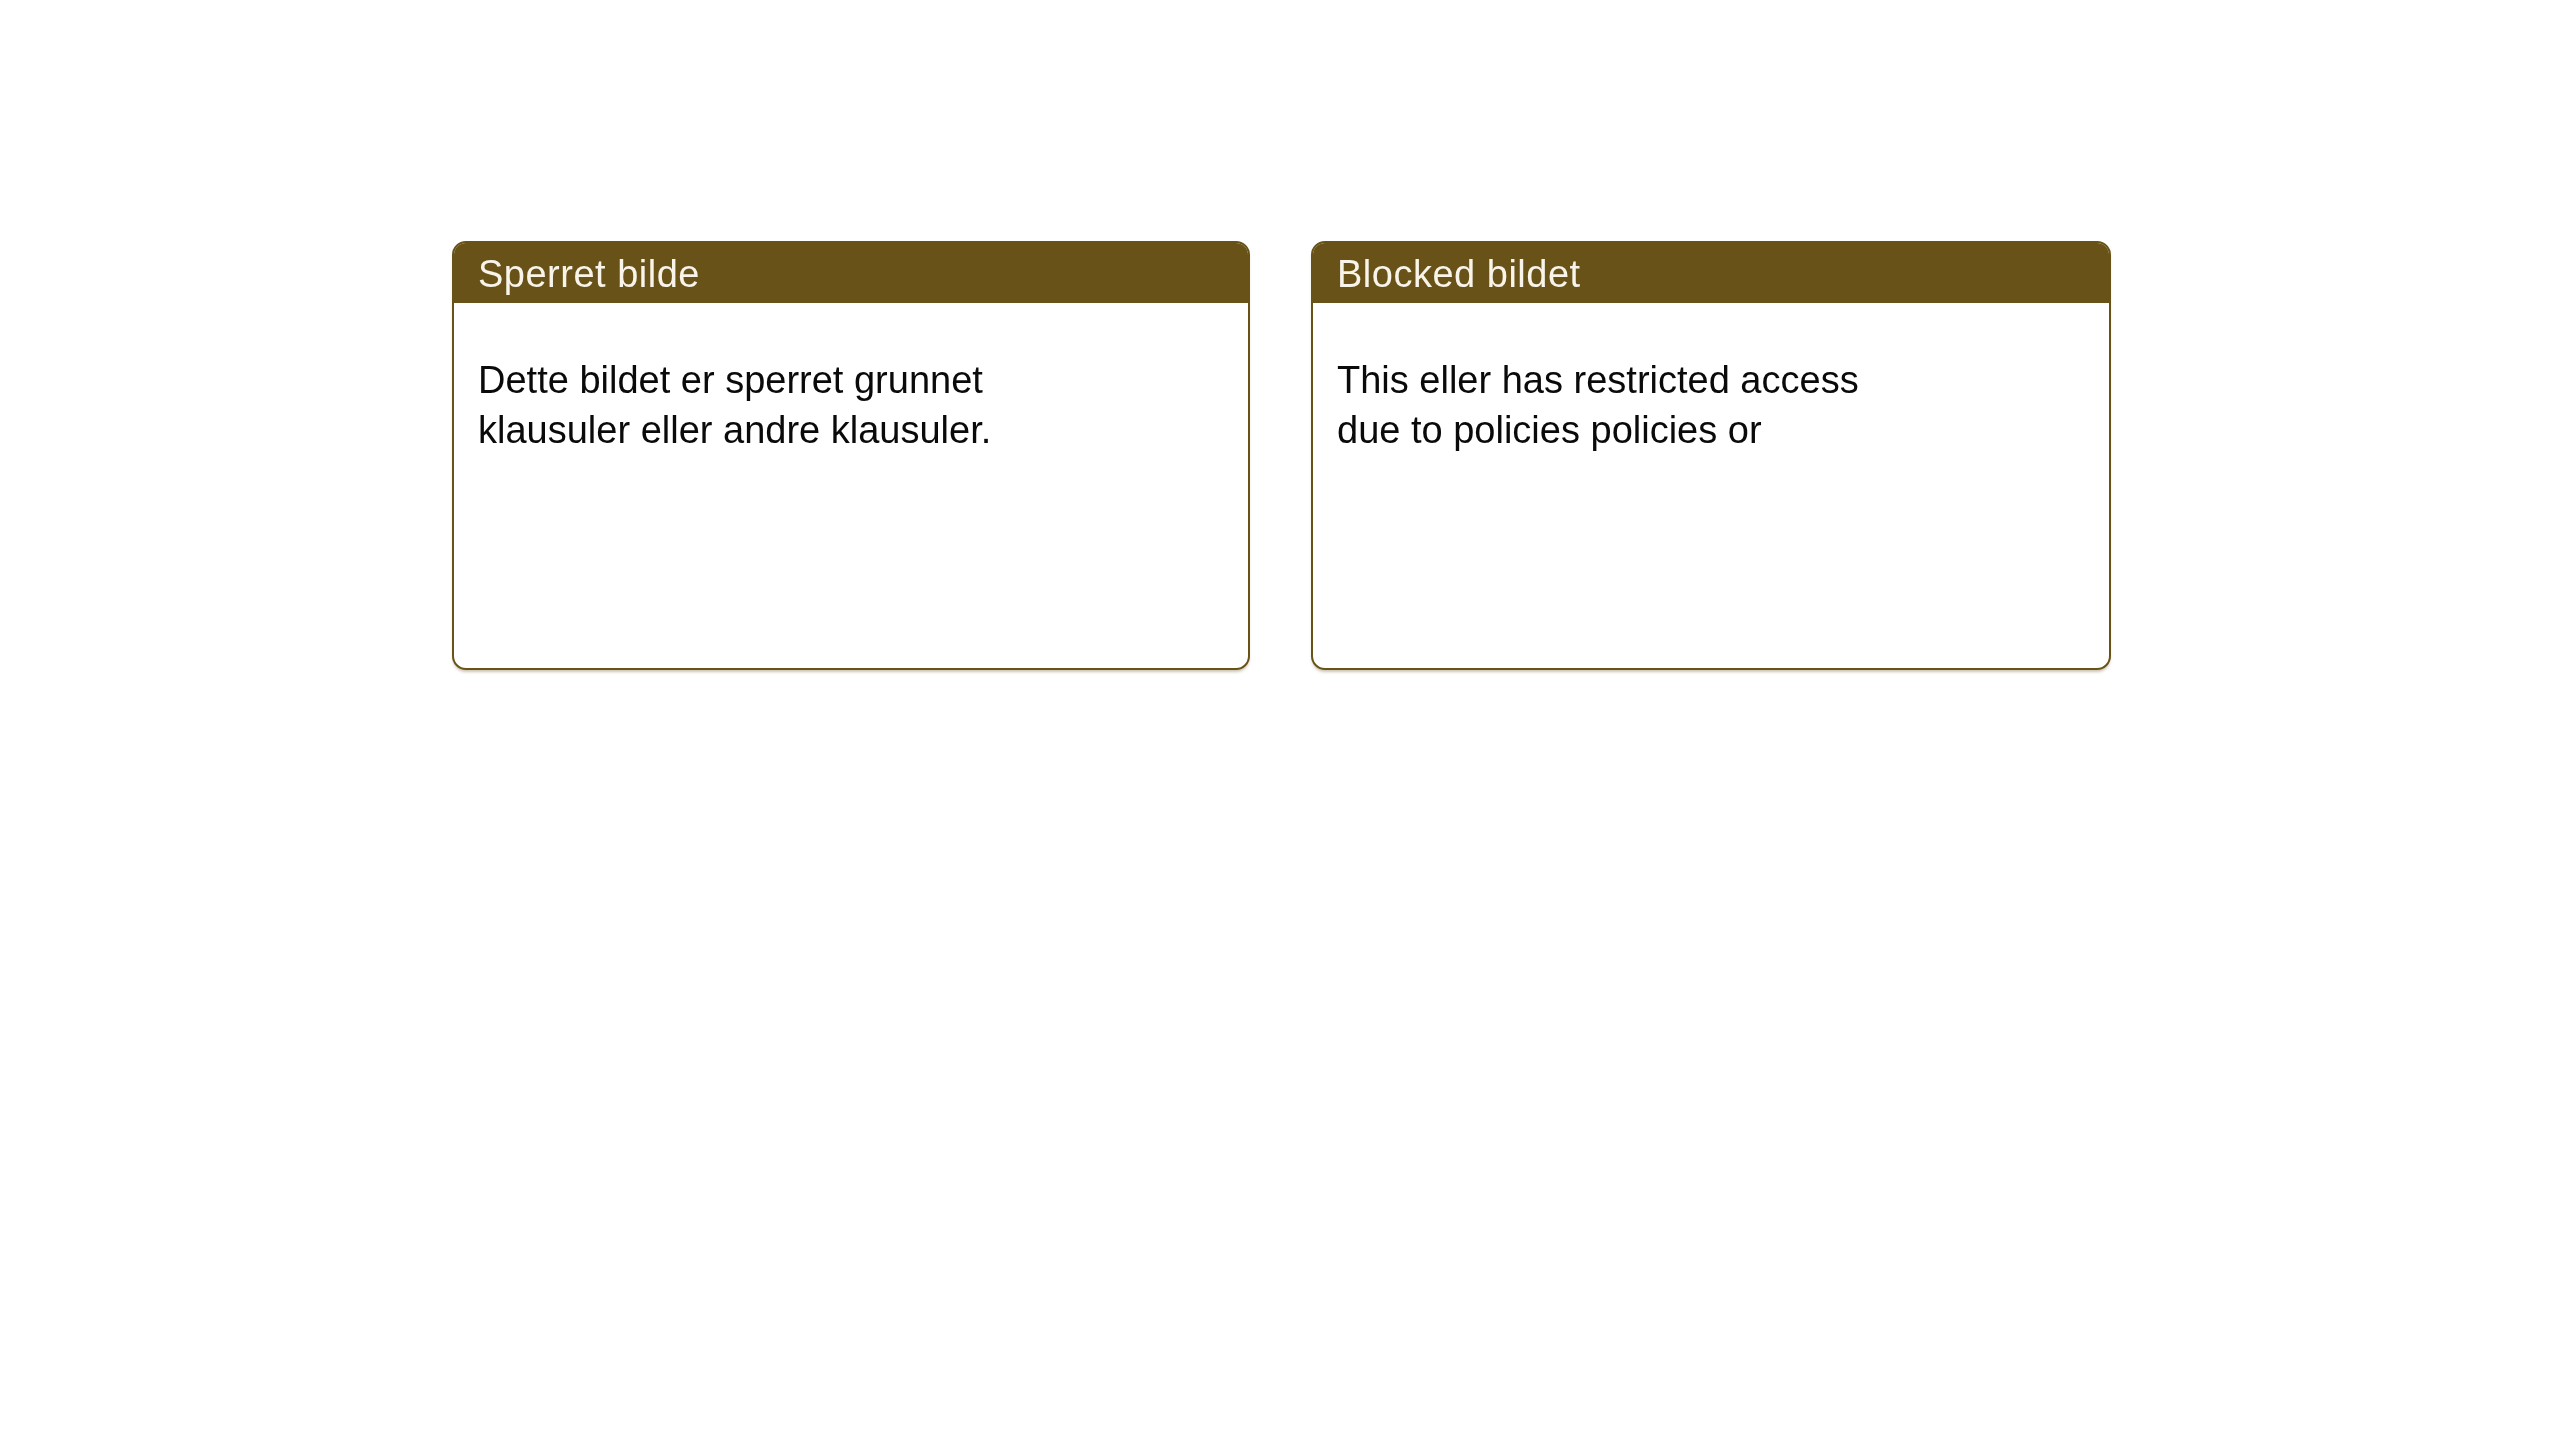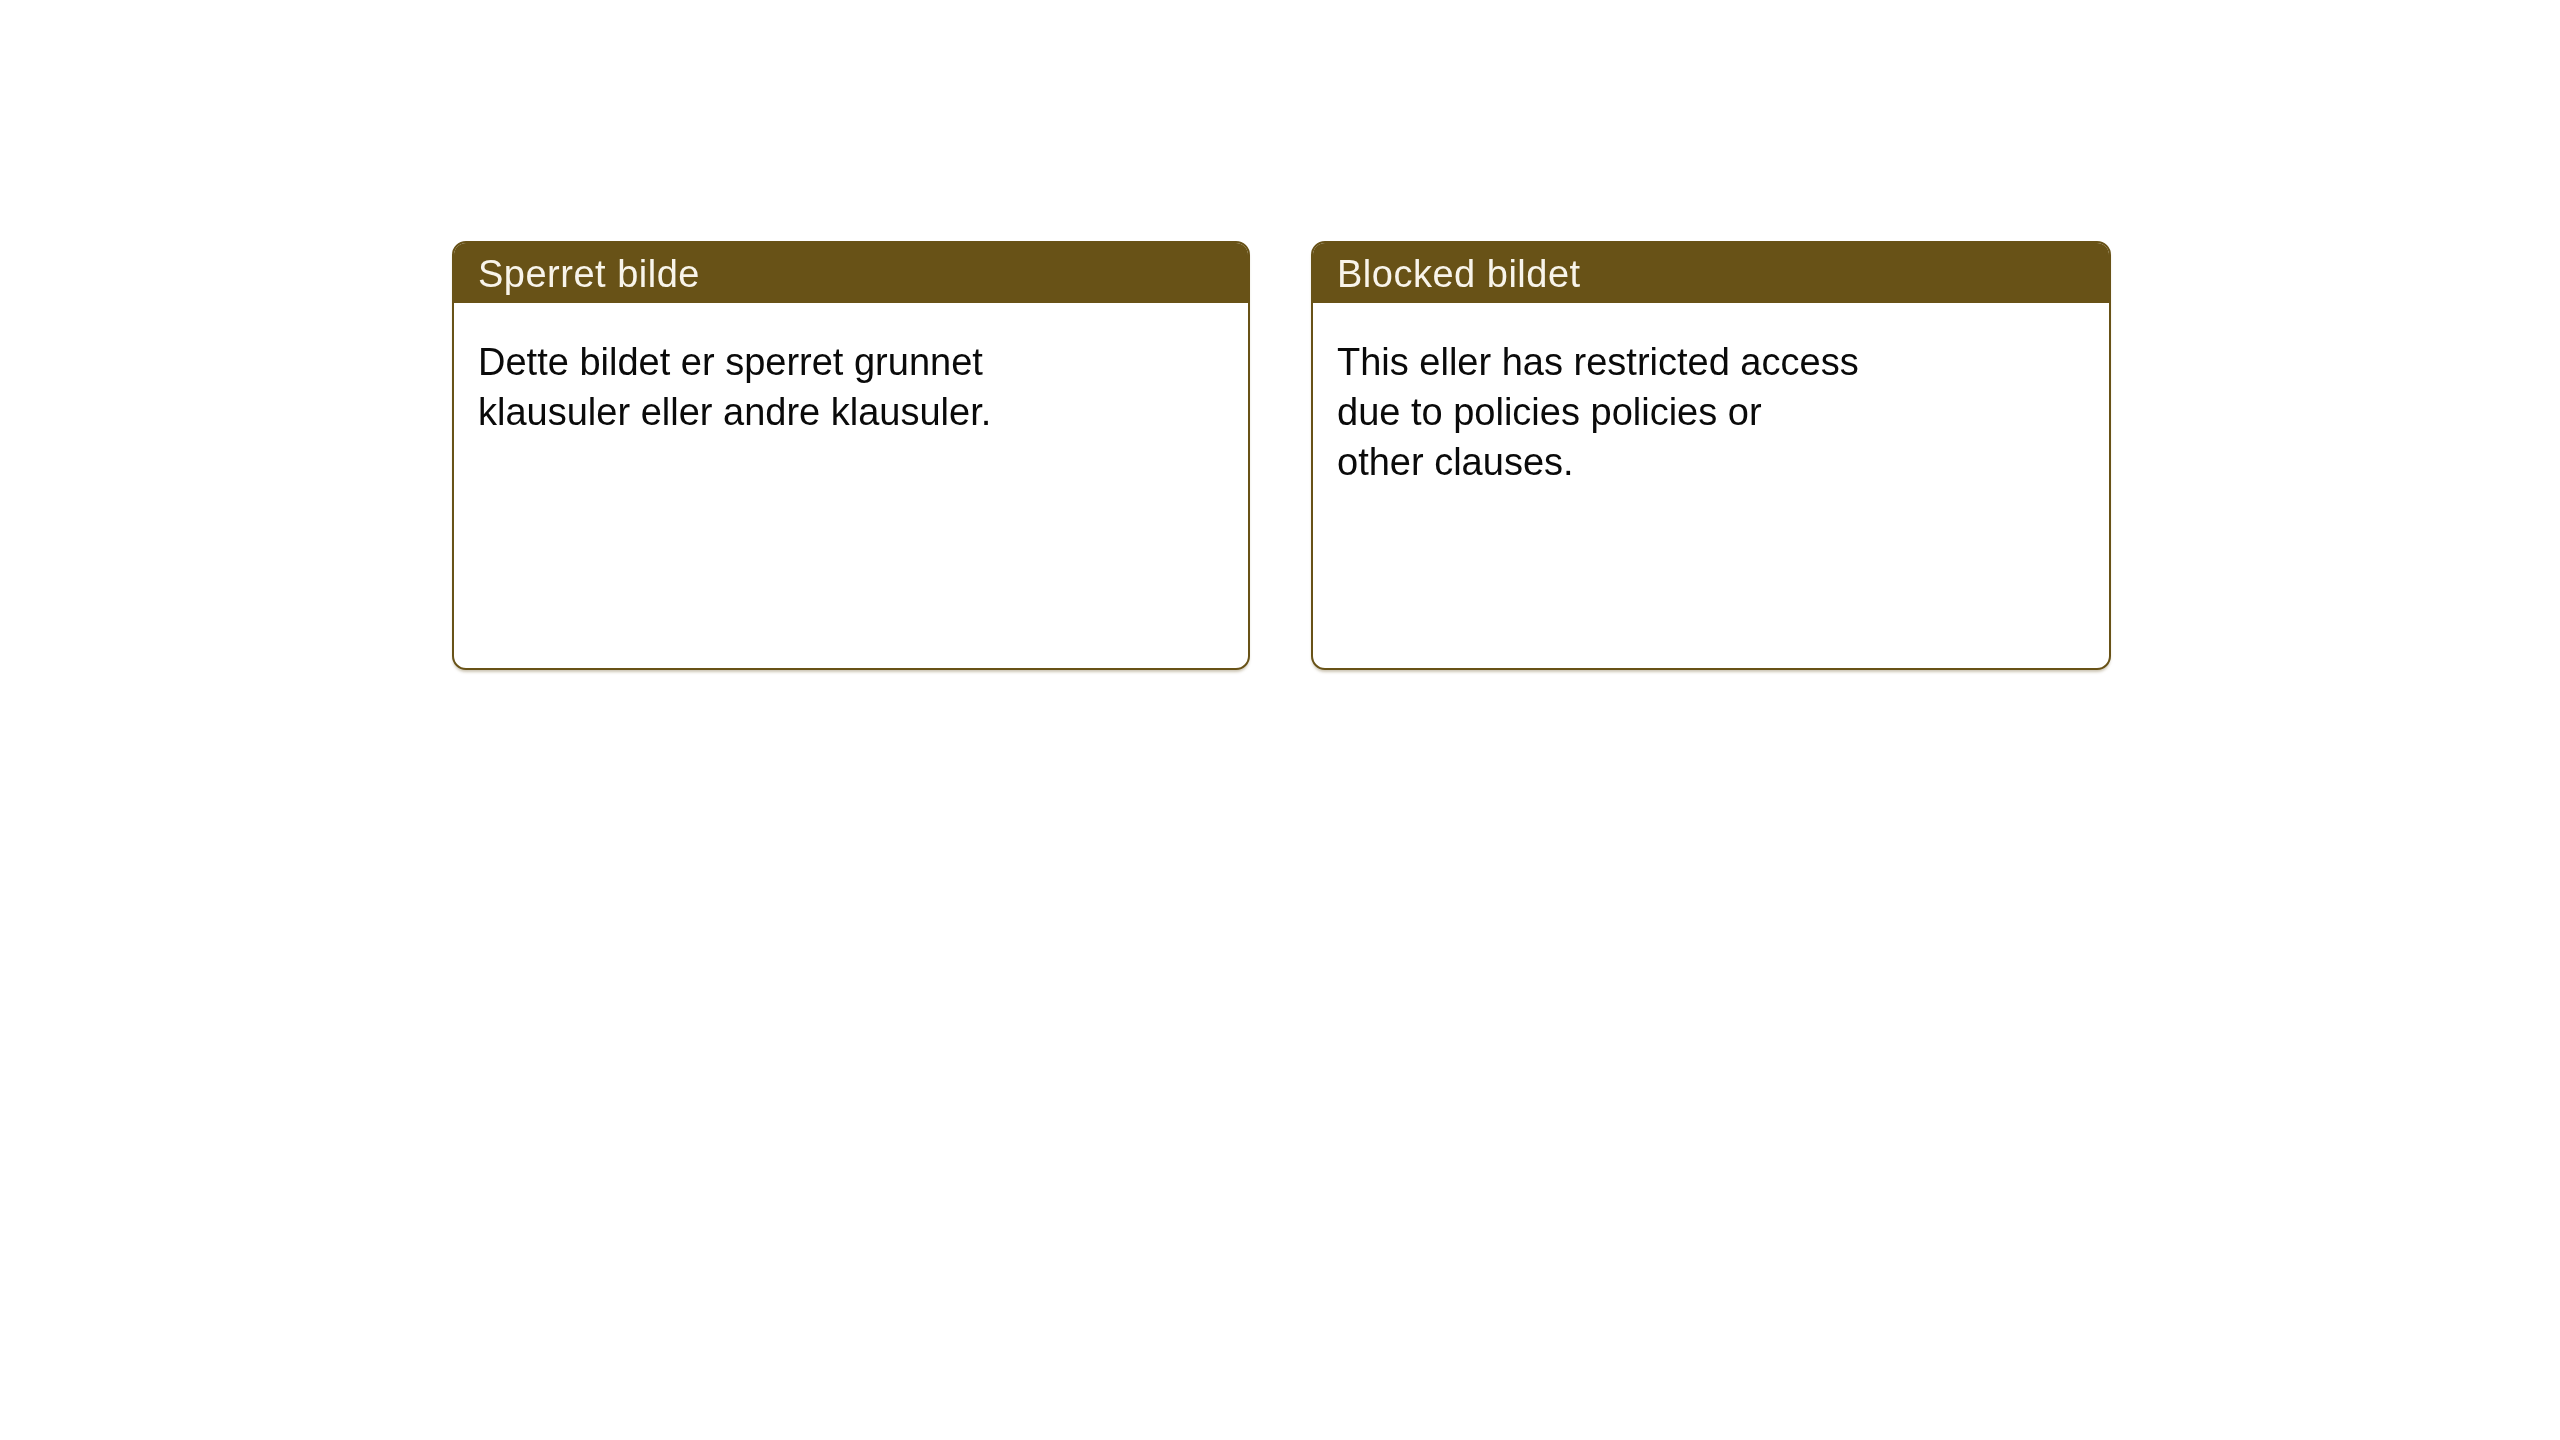--- a/index.html
+++ b/index.html
@@ -41,21 +41,21 @@
     box-sizing: border-box;
   }
   .card-title {
     color: #f8f4ea;
     font-size: 38px;
     font-weight: 400;
     letter-spacing: 0.5px;
     white-space: nowrap;
   }
   .card-body {
-    padding: 34px 24px 0 24px;
+    padding: 52px 24px 0 24px;
     color: #0a0a0a;
     font-size: 38px;
     line-height: 50px;
     font-weight: 400;
   }
   .body-line {
     white-space: nowrap;
   }
 </style>
 </head>
@@ -73,17 +73,16 @@
     </div>
   </section>
 
   <section class="card card-right">
     <header class="card-header">
       <span class="card-title">Blocked bildet</span>
     </header>
     <div class="card-body">
       <div class="body-line">This eller has restricted access</div>
       <div class="body-line">due to policies policies or</div>
-      <div class="body-line">other clauses.</div>
     </div>
   </section>
 
 </div>
 
 </body></html>

